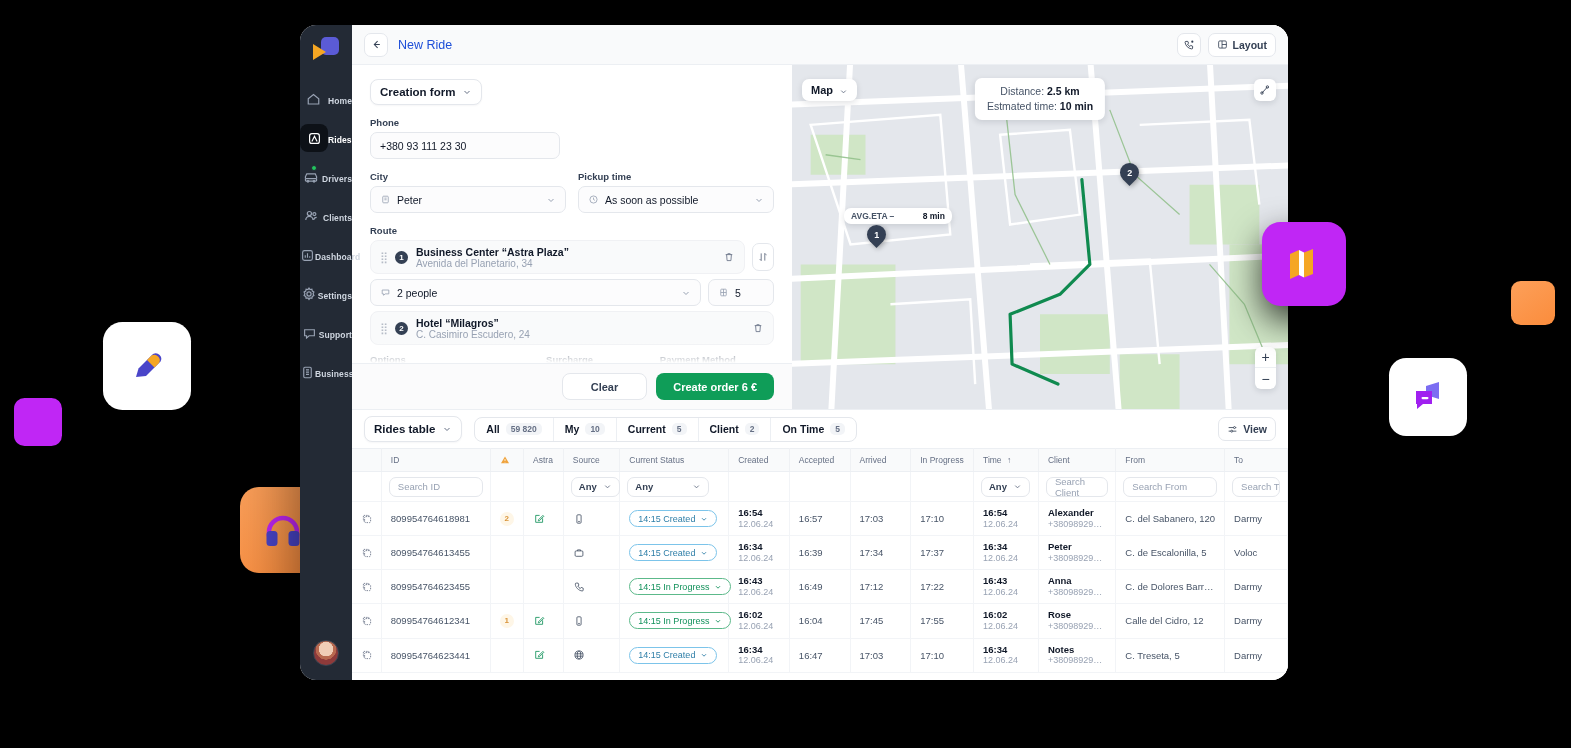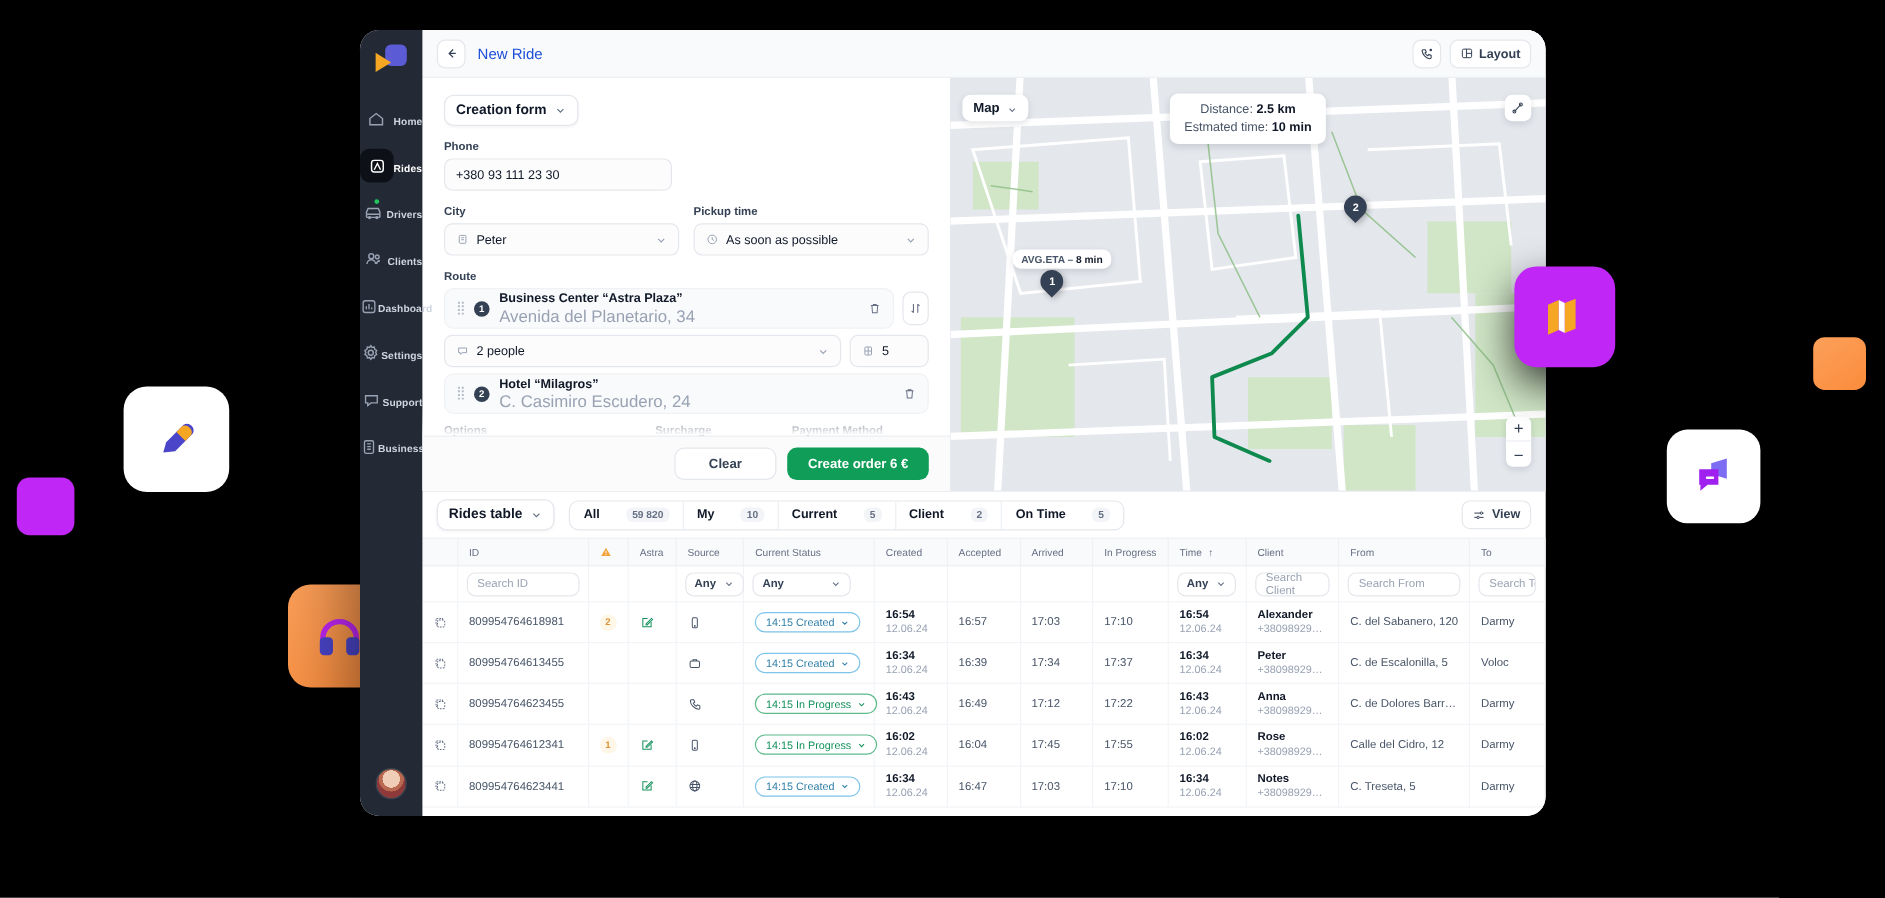--- a/index.html
+++ b/index.html
@@ -116,21 +116,21 @@
     background:#f9fafb; border:1px solid #f0f1f4; border-radius:8px;
     padding:6px 9px; height:34px;
   }
   .grip { color:#b6bcc7; font-size:11px; letter-spacing:-1px; line-height:6px; width:7px;}
   .pin-num {
     width:13px;height:13px;border-radius:50%;background:#344054;color:#fff;
     font-size:8px;display:flex;align-items:center;justify-content:center;font-weight:700;flex-shrink:0;
   }
   .route-texts { min-width:0; flex:1; }
   .route-title { font-size:10.5px; font-weight:700; color:#101828; white-space:nowrap; overflow:hidden; text-overflow:ellipsis;}
-  .route-sub { font-size:14px; color:#98a2b3; white-space:nowrap; overflow:hidden; text-overflow:ellipsis;}
+  .route-sub { font-size:10px; color:#98a2b3; white-space:nowrap; overflow:hidden; text-overflow:ellipsis;}
   .trash, .swap {
     color:#667085; cursor:pointer; display:flex; align-items:center; justify-content:center;
   }
   .swap { width:22px;height:28px;border:1px solid #e4e7ec;border-radius:7px;background:#fff;flex-shrink:0;}
   .mid-row { display:flex; gap:7px; margin:5px 0; }
   .mid-row .grow { flex:1; min-width:0; }
   .mid-row .small { width:66px; flex-shrink:0; }
 
   .footer-actions {
     position:absolute; left:0; right:0; bottom:0; height:46px;
@@ -160,21 +160,21 @@
   }
   .map-type { left:10px; top:14px; padding:5px 9px; display:flex; align-items:flex-end; gap:6px; cursor:pointer;}
   .map-info {
     left:50%; transform:translateX(-50%); top:13px; padding:6px 12px; text-align:center;
     font-size:10.5px; font-weight:400; color:#475467; line-height:1.45;
   }
   .map-info b { color:#101828; font-weight:700; }
   .map-eta {
     left:52px; top:143px; padding:3px 7px; font-size:8.5px; font-weight:600; color:#475467;
   }
-  .map-eta b { color:#101828; }
+  .map-eta b { color:#101828;margin-left:26px; }
   .map-layers {
     position:absolute; right:12px; top:14px; width:22px;height:22px;background:#fff;border-radius:6px;
     box-shadow:0 2px 6px rgba(16,24,40,.13); display:flex;align-items:center;justify-content:center;
     color:#344054; cursor:pointer;
   }
   .map-zoom {
     position:absolute; right:12px; bottom:20px; width:21px; background:#fff; border-radius:6px;
     box-shadow:0 2px 6px rgba(16,24,40,.13); overflow:hidden;
   }
   .map-zoom div {
@@ -193,21 +193,21 @@
   
   .table-wrap { flex:1; display:flex; flex-direction:column; min-height:0; }
   .table-toolbar {
     height:38px; display:flex; align-items:center; padding:0 12px; gap:12px; flex-shrink:0;
   }
   .tab-group {
     display:flex; border:1px solid #e4e7ec; border-radius:8px; overflow:hidden; height:25px;
     background:#fff;
   }
   .tab {
-    display:flex; align-items:center; gap:22px; padding:0 11px; font-size:10.5px;
+    display:flex; align-items:center; gap:6px; padding:0 11px; font-size:10.5px;
     font-weight:700; color:#101828; border-right:1px solid #eceff3; cursor:pointer;
   }
   .tab:last-child { border-right:none; }
   .tab .cnt {
     background:#f2f4f7; color:#667085; border-radius:5px; padding:1px 5px; font-size:8.5px; font-weight:600;
   }
   .view-btn { margin-left:auto; }
 
   .tbl { width:100%; border-collapse:collapse; table-layout:fixed; }
   .tbl th {

